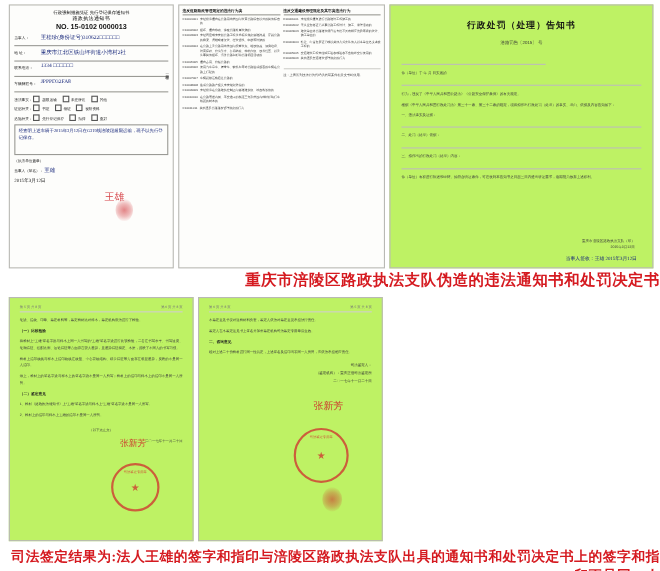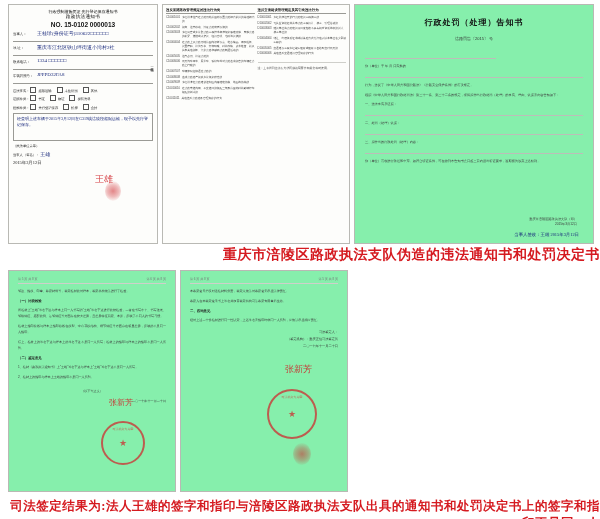--- a/index.html
+++ b/index.html
@@ -1,21 +1,21 @@
 <!DOCTYPE html>
 <html><head>
 <meta charset="utf-8">
 <style>
   html,body{margin:0;padding:0;background:#ffffff;}
   body{width:600px;height:519px;position:relative;font-family:"Liberation Sans",sans-serif;overflow:hidden;}
   .stage{position:absolute;left:0;top:0;width:600px;height:519px;background:#fff;}
 
   
   .doc{position:absolute;background:#fdfdfb;border:1px solid #b9b9b4;box-sizing:border-box;overflow:hidden;}
-  .doc.clean{background:#86efac;}
+  .doc.clean{background:#bef264;}
   .tiny{font-size:3.2px;color:#3a3a3a;line-height:1.55;}
   .tiny2{font-size:2.9px;color:#3f3f3f;line-height:1.6;}
   .hand{font-family:"Liberation Serif",serif;color:#16267a;}
 
   
   #doc-notice{left:8px;top:4px;width:150px;height:240px;padding:3px 4px;}
   #doc-notice .t1{font-size:4.6px;text-align:center;letter-spacing:.3px;}
   #doc-notice .t2{font-size:4px;text-align:center;margin-top:1px;}
   #doc-notice .serial{font-size:6.5px;font-weight:bold;text-align:center;margin:2px 0 1px;color:#111;}
   .ln{position:relative;border-bottom:1px solid #9a9a95;height:11px;margin-top:2px;}

